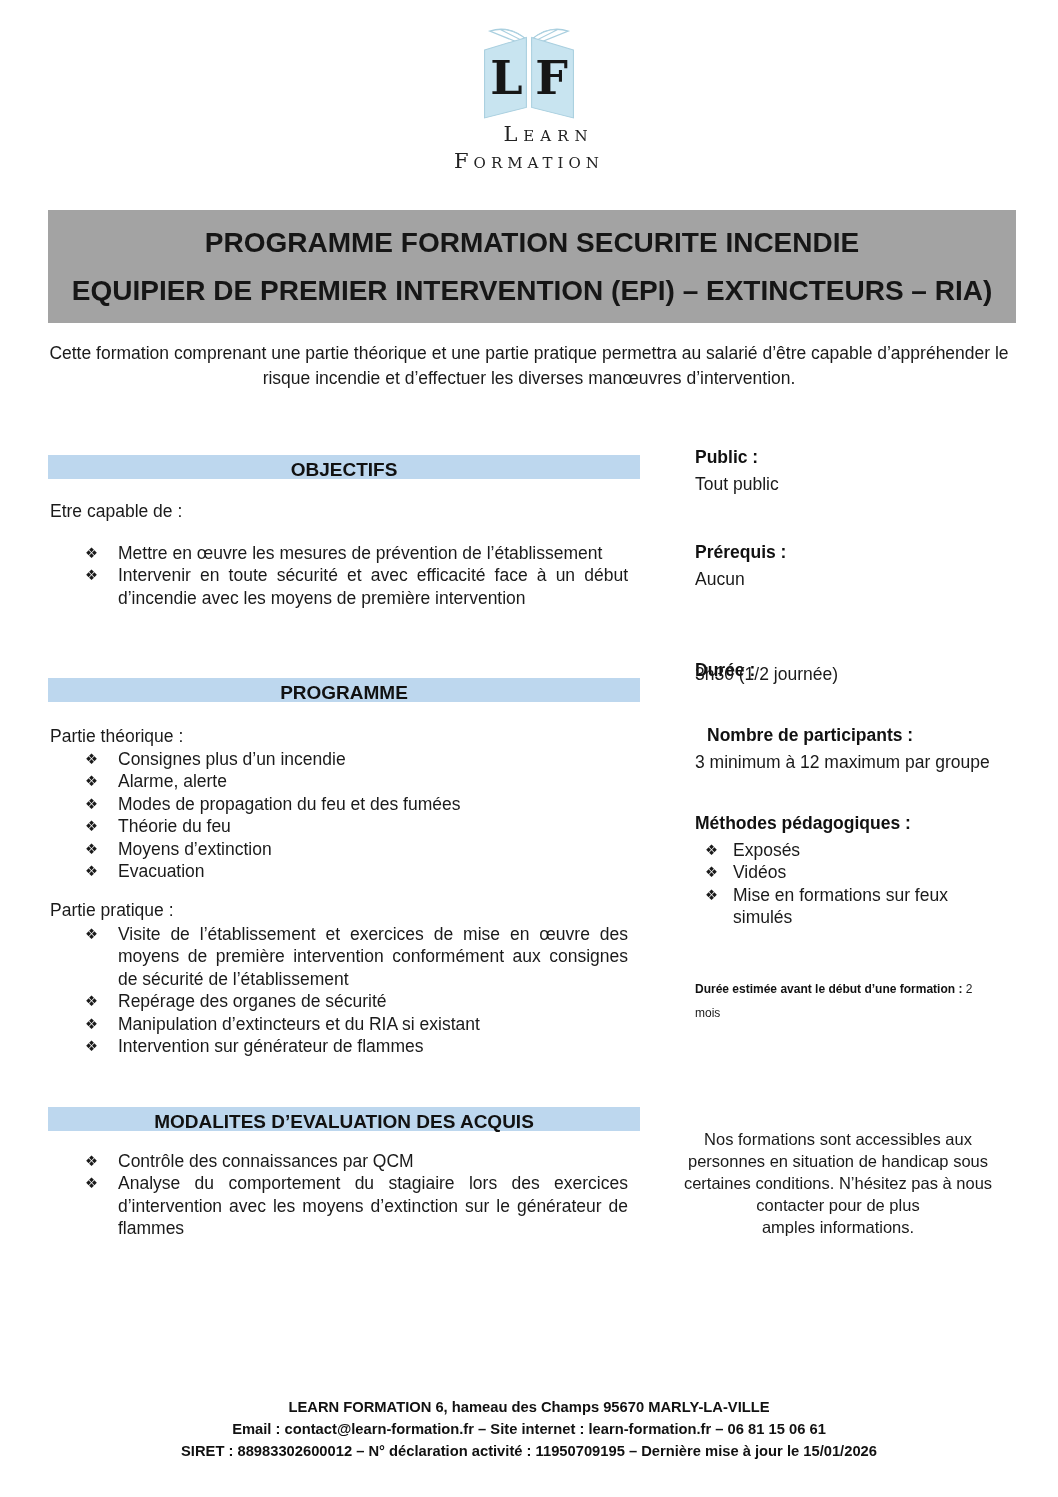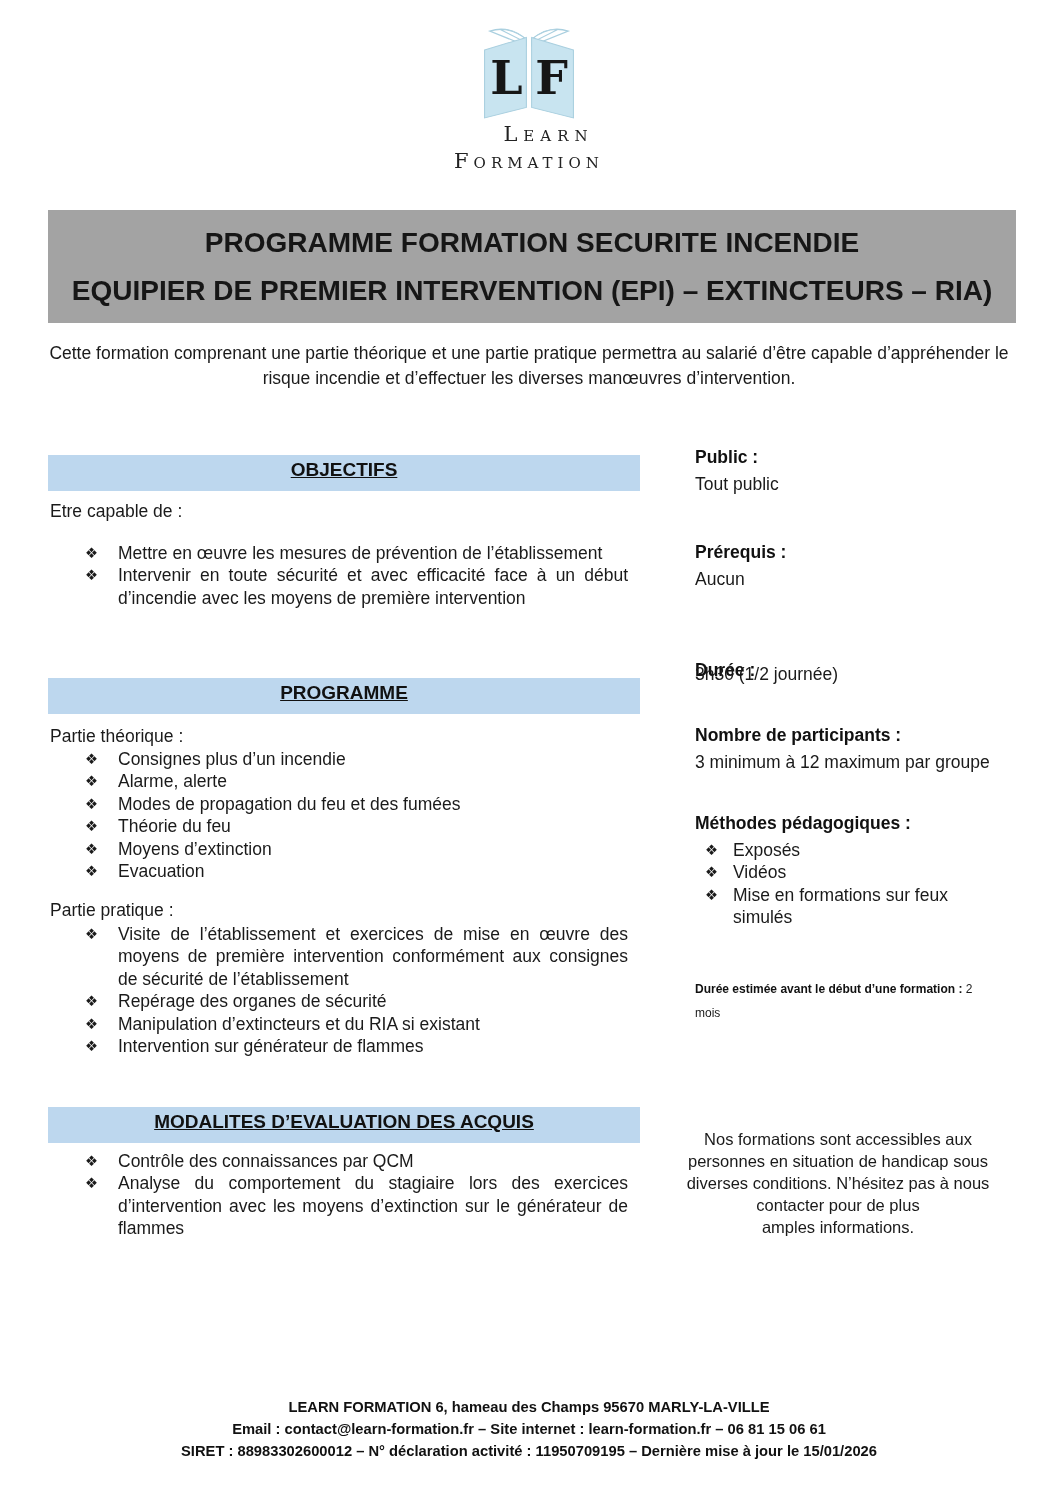--- a/index.html
+++ b/index.html
@@ -20,22 +20,22 @@
     background:#a3a3a3; text-align:center; box-sizing:border-box; padding-top:9px;
   }
   .banner .line { font-size:28px; font-weight:bold; line-height:48px; color:#161616; white-space:nowrap; }
   
   .intro {
     position:absolute; top:341px; left:49px; width:960px;
     text-align:center; font-size:17.5px; line-height:25px; color:#1a1a1a;
   }
   
   .bar {
-    position:absolute; left:48px; width:592px; height:36px; background:#bdd7ee;
-    text-align:center; line-height:30px; font-weight:bold; font-size:19px; color:#111;text-decoration:underline;
+    position:absolute; left:48px; width:592px; height:24px; background:#bdd7ee;
+    text-align:center; line-height:30px; font-weight:bold; font-size:19px; color:#111;
   }
   .bar-objectifs { top:455px; }
   .bar-programme { top:678px; }
   .bar-modalites { top:1107px; }
   .lead { position:absolute; left:50px; font-size:17.5px; color:#1a1a1a; }
   .lead-etre      { top:501px; }
   .lead-theorique { top:726px; }
   .lead-pratique  { top:900px; }
   
   .blist { position:absolute; left:85px; width:543px; }
@@ -45,21 +45,21 @@
   .blist-modalites { top:1150px; }
   .li { display:flex; align-items:flex-start; }
   .mk { flex:none; width:33px; font-size:14.5px; padding-top:3px; color:#1a1a1a; }
   .tx { width:510px; font-size:17.5px; line-height:22.4px; color:#1a1a1a; text-align:justify; }
   
   .r-label { position:absolute; left:695px; width:332px; font-size:17.5px; font-weight:bold; color:#111; }
   .r-value { position:absolute; left:695px; width:332px; font-size:17.5px; color:#1a1a1a; }
   .lbl-public  { top:447px; } .val-public  { top:474px; }
   .lbl-prereq  { top:542px; } .val-prereq  { top:569px; }
   .lbl-duree   { top:636px;margin-top:24px; } .val-duree   { top:664px; }
-  .lbl-parts   { top:725px; } .val-parts   { top:752px; }
+  .lbl-parts   { top:725px;margin-left:12px; } .val-parts   { top:752px; }
   .lbl-methodes{ top:813px; }
   .rlist { position:absolute; left:705px; top:839px; width:270px; }
   .rlist .mk { width:28px; }
   .rlist .tx { width:240px; text-align:left; }
   .delai { position:absolute; left:695px; top:977px; width:300px; font-size:12px; line-height:24px; color:#1a1a1a; }
   .delai b { color:#111; }
   .note {
     position:absolute; left:671px; top:1128px; width:334px;
     font-size:16.5px; line-height:22px; text-align:center; color:#1a1a1a;
     white-space:pre-line;
@@ -205,21 +205,21 @@
       <span class="mk">❖</span>
       <div class="tx">Mise en formations sur feux simulés</div>
     </div>
   </div>
 
   <div class="delai">
     <b>Durée estimée avant le début d’une formation :</b>
     <span>2 mois</span>
   </div>
 
-  <div class="note">Nos formations sont accessibles aux personnes en situation de handicap sous diverses conditions. N’hésitez pas à nous contacter pour de plus
+  <div class="note">Nos formations sont accessibles aux personnes en situation de handicap sous certaines conditions. N’hésitez pas à nous contacter pour de plus
 amples informations.</div>
 
   <div class="footer">
     <div class="fline">LEARN FORMATION 6, hameau des Champs 95670 MARLY-LA-VILLE</div>
     <div class="fline">Email : contact@learn-formation.fr – Site internet : learn-formation.fr – 06 81 15 06 61</div>
     <div class="fline">SIRET : 88983302600012 – N° déclaration activité : 11950709195 – Dernière mise à jour le 15/01/2026</div>
   </div>
 
 </div>
 

